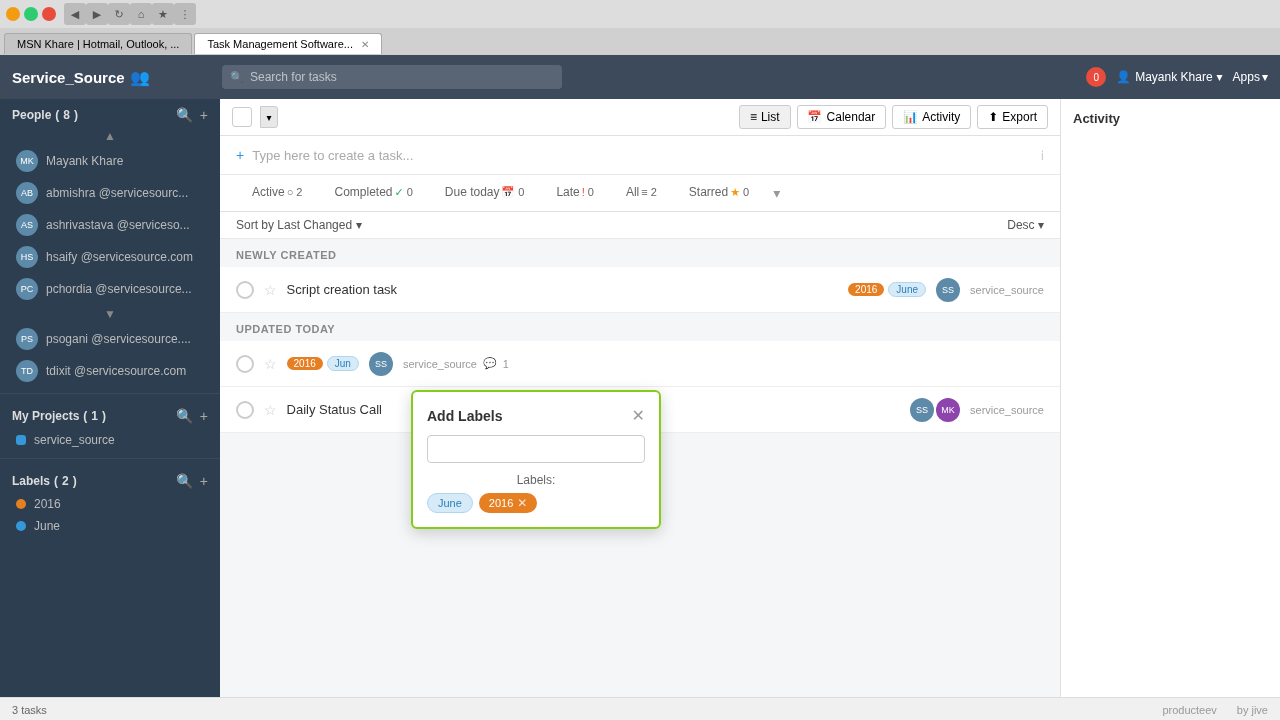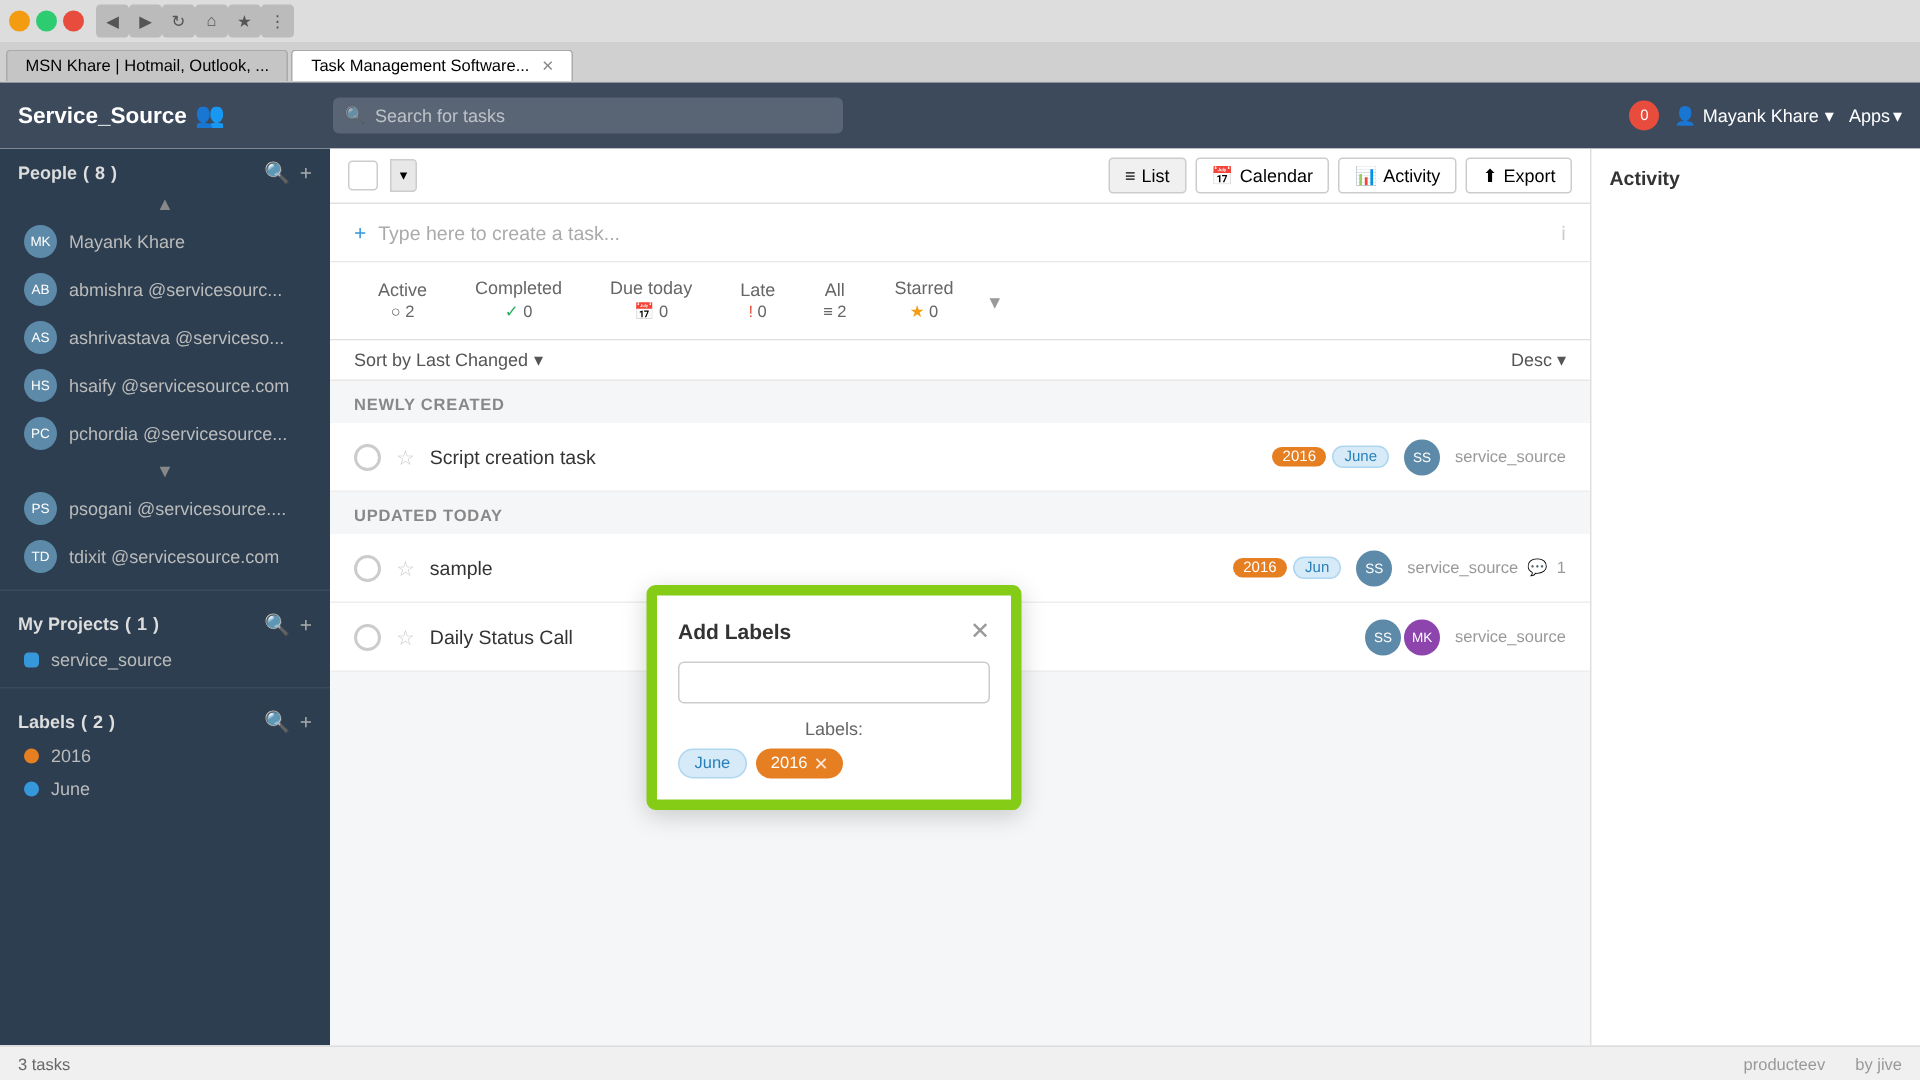--- a/index.html
+++ b/index.html
@@ -65,21 +65,21 @@
     .view-btn.active { background: #f0f0f0; }
     .export-btn { padding: 4px 10px; font-size: 12px; border: 1px solid #ccc; background: white; border-radius: 3px; cursor: pointer; display: flex; align-items: center; gap: 4px; }
 
     
     .create-task-bar { background: white; border-bottom: 1px solid #e8e8e8; padding: 10px 16px; display: flex; align-items: center; gap: 8px; color: #aaa; font-size: 13px; cursor: pointer; }
     .create-icon { color: #3498db; font-size: 14px; }
     .create-info-icon { margin-left: auto; color: #ccc; font-size: 13px; }
 
     
     .filter-tabs { background: white; border-bottom: 1px solid #e0e0e0; display: flex; align-items: center; padding: 0 16px; }
-    .filter-tab { padding: 10px 16px; font-size: 12px; color: #666; cursor: pointer; border-bottom: 2px solid transparent; display: flex; flex-direction: column; align-items: center; gap: 2px; }
+    .filter-tab { padding: 10px 16px; font-size: 12px; color: #666; cursor: pointer; border-bottom: 2px solid transparent; display: flex; flex-direction: row; align-items: center; gap: 2px; }
     .filter-tab .count { font-size: 11px; display: flex; align-items: center; gap: 3px; }
     .filter-tab-more { padding: 10px 8px; font-size: 14px; color: #999; cursor: pointer; }
 
     
     .sort-bar { background: white; border-bottom: 1px solid #e8e8e8; padding: 6px 16px; display: flex; align-items: center; justify-content: space-between; }
     .sort-btn { background: none; border: none; color: #555; font-size: 12px; cursor: pointer; display: flex; align-items: center; gap: 4px; }
     .desc-btn { background: none; border: none; color: #555; font-size: 12px; cursor: pointer; }
 
     
     .task-section { padding: 0; }
@@ -89,21 +89,21 @@
     .task-star { color: #ccc; font-size: 14px; cursor: pointer; flex-shrink: 0; }
     .task-name { font-size: 13px; color: #333; flex: 1; }
     .task-tags { display: flex; gap: 4px; align-items: center; }
     .task-tag { padding: 1px 7px; border-radius: 10px; font-size: 10px; }
     .tag-orange { background: #e67e22; color: white; }
     .tag-blue { background: #d6eaf8; color: #2980b9; border: 1px solid #aed6f1; }
     .task-assignees { display: flex; gap: 2px; align-items: flex-end; }
     .assignee-avatar { width: 24px; height: 24px; border-radius: 50%; background: #5d8aa8; display: flex; align-items: center; justify-content: center; font-size: 9px; color: white; }
     .task-meta { font-size: 11px; color: #999; display: flex; align-items: center; gap: 6px; }
     .comment-icon { font-size: 11px; color: #aaa; }
-    .add-labels-dialog { position: absolute; top: 390px; left: 431px; width: 250px; background: white; border: 7px solid #84cc16; border-radius: 6px; box-shadow: 0 4px 16px rgba(0,0,0,0.18); z-index: 200; padding: 14px; }
+    .add-labels-dialog { position: absolute; top: 390px; left: 411px; width: 250px; background: white; border: 2px solid #84cc16; border-radius: 6px; box-shadow: 0 4px 16px rgba(0,0,0,0.18); z-index: 200; padding: 14px; }
     .dialog-header { display: flex; align-items: center; justify-content: space-between; margin-bottom: 10px; }
     .dialog-title { font-size: 14px; font-weight: bold; color: #333; }
     .dialog-close { background: none; border: none; cursor: pointer; color: #999; font-size: 16px; }
     .dialog-input { width: 100%; border: 1px solid #ccc; border-radius: 4px; padding: 6px 8px; font-size: 12px; outline: none; margin-bottom: 10px; }
     .dialog-labels-section { font-size: 12px; color: #666; margin-bottom: 6px; text-align: center; }
     .dialog-labels-list { display: flex; gap: 6px; align-items: center; flex-wrap: wrap; }
     .dlabel { padding: 3px 10px; border-radius: 10px; font-size: 11px; cursor: pointer; display: flex; align-items: center; gap: 4px; }
     .dlabel-blue { background: #d6eaf8; color: #2980b9; border: 1px solid #aed6f1; }
     .dlabel-orange { background: #e67e22; color: white; position: relative; }
     .dlabel-remove { font-size: 12px; cursor: pointer; color: rgba(255,255,255,0.8); }
@@ -374,21 +374,20 @@
       </div>
 
       <div class="task-section">
         <div class="section-header">
           <span>UPDATED TODAY</span>
         </div>
 
         <div class="task-row">
           <div class="task-checkbox"></div>
           <span class="task-star">☆</span>
-          <span class="task-name">sample</span>
           <div class="task-tags">
             <span class="task-tag tag-orange">2016</span>
             <span class="task-tag tag-blue">Jun</span>
           </div>
           <div class="task-assignees">
             <div class="assignee-avatar">SS</div>
           </div>
           <div class="task-meta">
             <span>service_source</span>
             <span class="comment-icon">💬</span>

